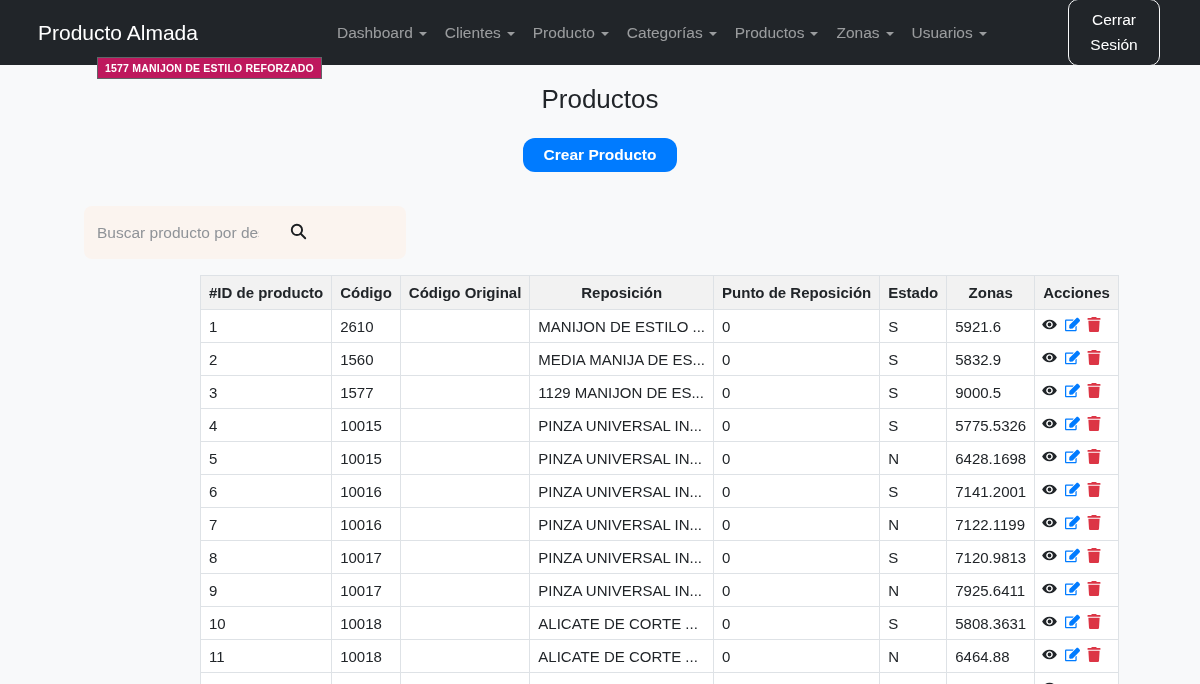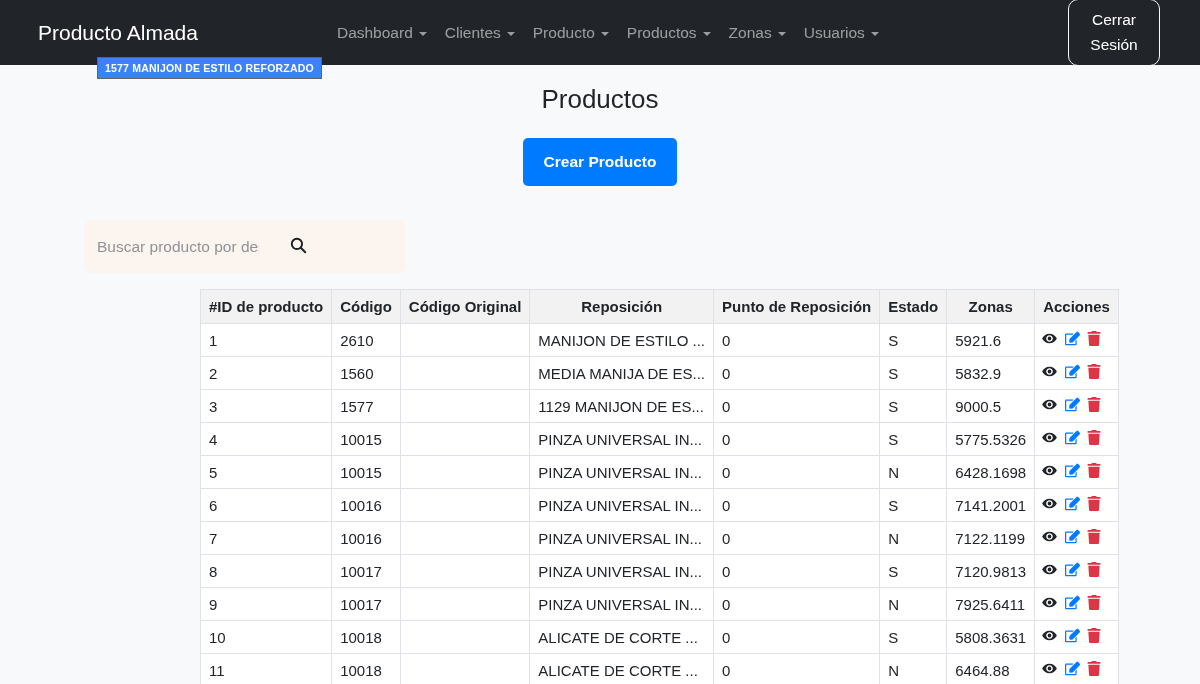--- a/index.html
+++ b/index.html
@@ -63,21 +63,21 @@
     padding: 8px 16px;
     width: 92px;
     text-align: center;
     cursor: pointer;
   }
   
   .hover-tooltip {
     position: absolute;
     left: 97px;
     top: 57px;
-    background: #3b82f6;
+    background: #be185d;
     border: 1px solid #616468;
     color: #ffffff;
     font-size: 10.5px;
     font-weight: 600;
     letter-spacing: 0.2px;
     padding: 4px 7px;
     white-space: nowrap;
     z-index: 20;
   }
   
@@ -85,26 +85,26 @@
     text-align: center;
     font-size: 26px;
     font-weight: 500;
     margin-top: 19px;
   }
   .create-btn {
     display: block;
     margin: 23px auto 0;
     background: var(--accent, #007bff);
     border: none;
-    border-radius: 5px;
+    border-radius: 12px;
     color: #fff;
     font-family: inherit;
     font-size: 15.5px;
     font-weight: 700;
-    padding: 15px 21px;
+    padding: 8px 21px;
     cursor: pointer;
   }
   .search-card {
     margin: 34px 0 0 84px;
     width: 322px;
     height: 53px;
     background: #fbf4ef;
     border-radius: 8px;
     display: flex;
     align-items: center;
@@ -175,20 +175,24 @@
     <li><a class="nav-link">
           <span>Dashboard</span>
           <span class="caret"></span>
         </a></li>
     <li><a class="nav-link">
           <span>Clientes</span>
           <span class="caret"></span>
         </a></li>
     <li><a class="nav-link">
           <span>Producto</span>
+          <span class="caret"></span>
+        </a></li>
+    <li><a class="nav-link">
+          <span>Categorías</span>
           <span class="caret"></span>
         </a></li>
     <li><a class="nav-link">
           <span>Productos</span>
           <span class="caret"></span>
         </a></li>
     <li><a class="nav-link">
           <span>Zonas</span>
           <span class="caret"></span>
         </a></li>

